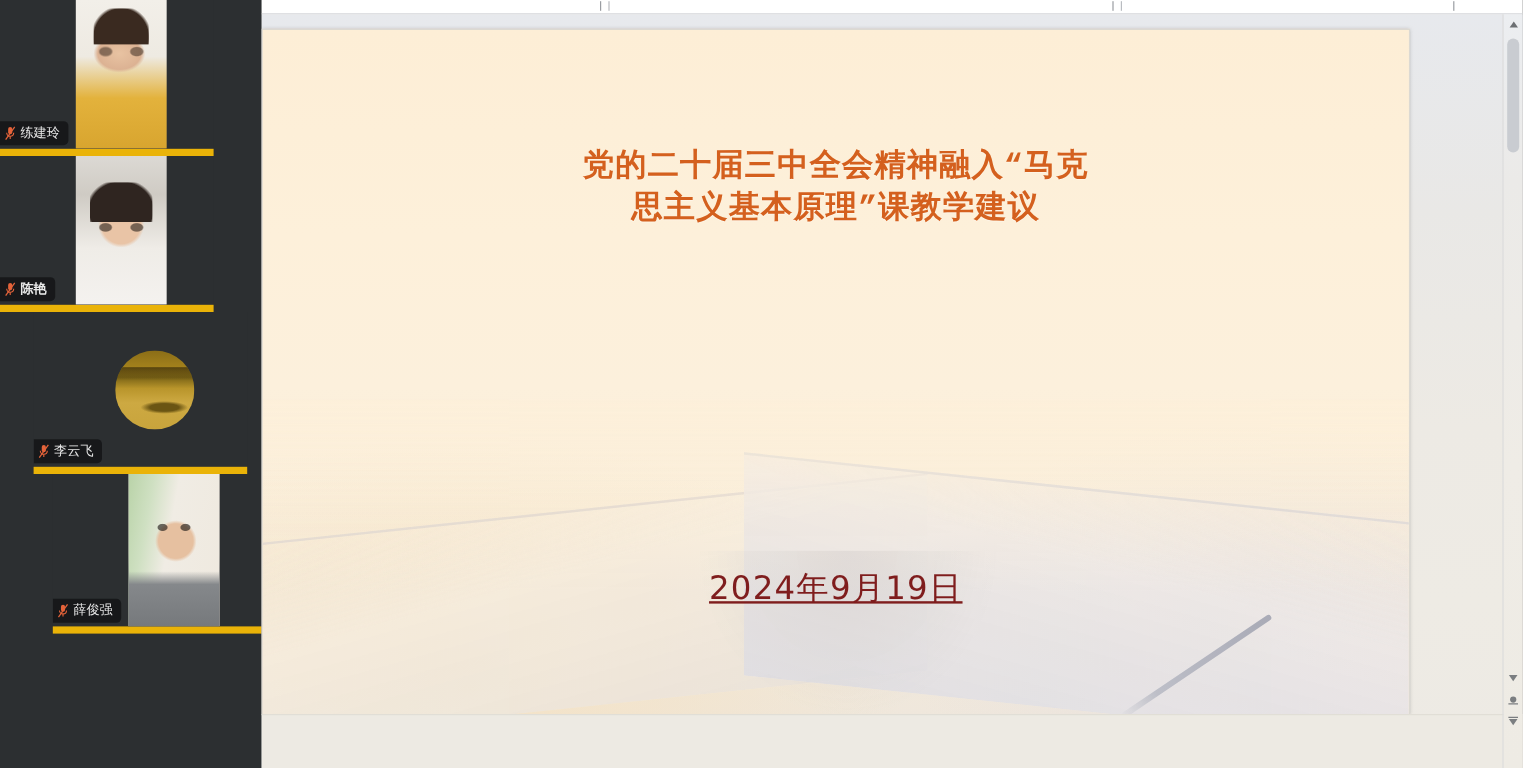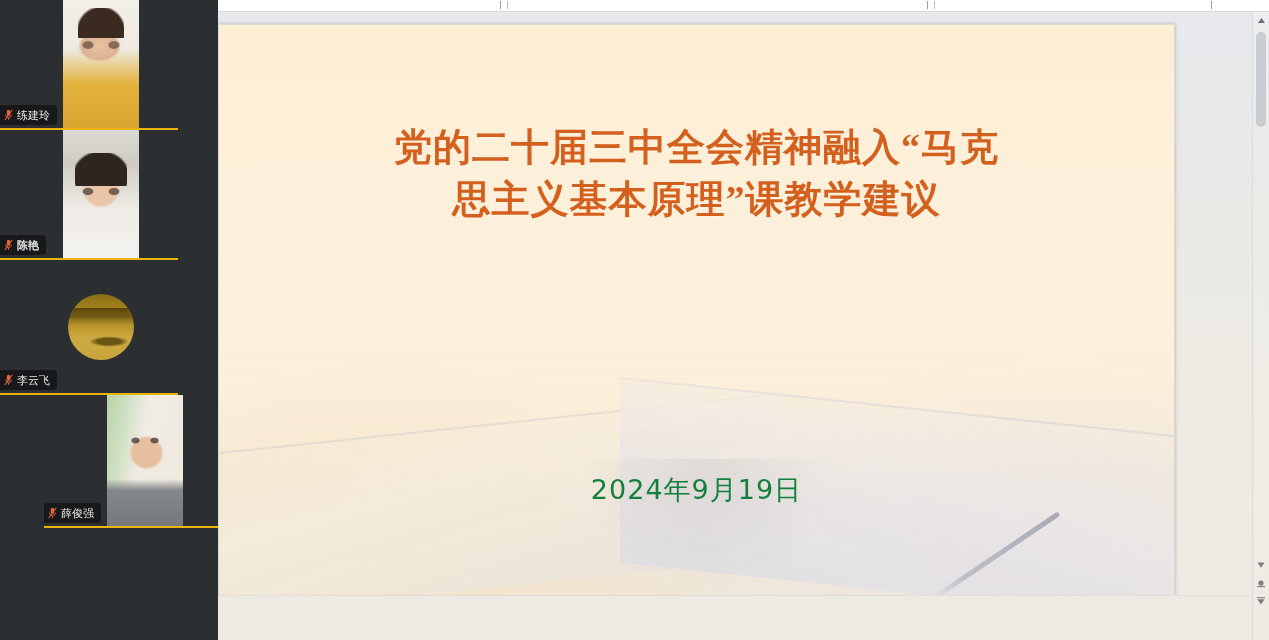--- a/index.html
+++ b/index.html
@@ -26,21 +26,21 @@
     left: 0; top: 0;
     width: 218px;
     height: 640px;
     background: #2c2f31;
     overflow: hidden;
   }
   .vtile {
     position: relative;
     width: 178px;
     box-sizing: border-box;
-    border-bottom: 2px solid #eab308;
+    border-bottom: 6px solid #eab308;
     overflow: hidden;
     background: #2c2f31;
   }
   .vtile-video {
     position: absolute;
     left: 63px;
     top: 0;
     width: 76px;
     height: 100%;
     overflow: hidden;
@@ -253,50 +253,51 @@
     background: linear-gradient(180deg, rgba(253,240,218,0.92) 0%, rgba(253,240,218,0.25) 34%, rgba(253,240,218,0) 62%);
   }
 
   .slide-title {
     position: absolute;
     left: 6%;
     top: 17%;
     width: 88%;
     text-align: center;
     color: #d4601e;
-    font-size: 38px;
+    font-size: 26px;
     font-weight: 700;
     line-height: 1.36;
     letter-spacing: 1px;
-    font-family: Liberation Serif, serif;
+    font-family: Liberation Mono, monospace;
     text-shadow: 0 1px 0 rgba(255,255,255,0.35);
   }
   .slide-author {
     position: absolute;
     left: 6%;
     top: 61.5%;
     width: 88%;
     text-align: center;
     color: #19181a;
     font-size: 30px;
     font-weight: 400;
     letter-spacing: 2px;
     font-family: "DejaVu Sans", "Liberation Sans", sans-serif;
   }
   .slide-date {
     position: absolute;
     left: 6%;
     top: 78.5%;
     width: 88%;
     text-align: center;
-    color: #15803d;
+    color: #7f1d1d;
     font-size: 27px;
     font-weight: 400;
     letter-spacing: 1px;
     font-family: "DejaVu Sans", "Liberation Sans", sans-serif;
+    text-decoration: underline;
   }
 
   
   .vscroll {
     position: absolute;
     right: 0; top: 12px;
     width: 17px; height: 628px;
     background: linear-gradient(180deg,#eceef1 0%, #ebeae8 22%, #efece6 60%, #eeebe4 100%);
     border-left: 1px solid #dcdcdc;
     box-sizing: border-box;
@@ -355,21 +356,21 @@
         <svg class="mic-ico" viewBox="0 0 10 14">
           <rect x="3" y="1" width="4" height="7" rx="2" fill="#e4633a"></rect>
           <path d="M1.6 6.6a3.4 3.4 0 006.8 0" stroke="#e4633a" stroke-width="1.1" fill="none"></path>
           <line x1="5" y1="10" x2="5" y2="12.6" stroke="#e4633a" stroke-width="1.1"></line>
           <line x1="0.6" y1="13.2" x2="9.4" y2="0.8" stroke="#e4633a" stroke-width="1.2"></line>
         </svg>
         <span>陈艳</span>
       </div>
     </div>
 
-    <div class="vtile" style="height:135px;">
+    <div class="vtile" style="height:135px;margin-left:28px;">
       <div class="vtile-avatar-wrap">
         <div class="vtile-avatar">
           <div class="avatar-landscape"></div>
         </div>
       </div>
       <div class="vtile-badge">
         <svg class="mic-ico" viewBox="0 0 10 14">
           <rect x="3" y="1" width="4" height="7" rx="2" fill="#e4633a"></rect>
           <path d="M1.6 6.6a3.4 3.4 0 006.8 0" stroke="#e4633a" stroke-width="1.1" fill="none"></path>
           <line x1="5" y1="10" x2="5" y2="12.6" stroke="#e4633a" stroke-width="1.1"></line>

